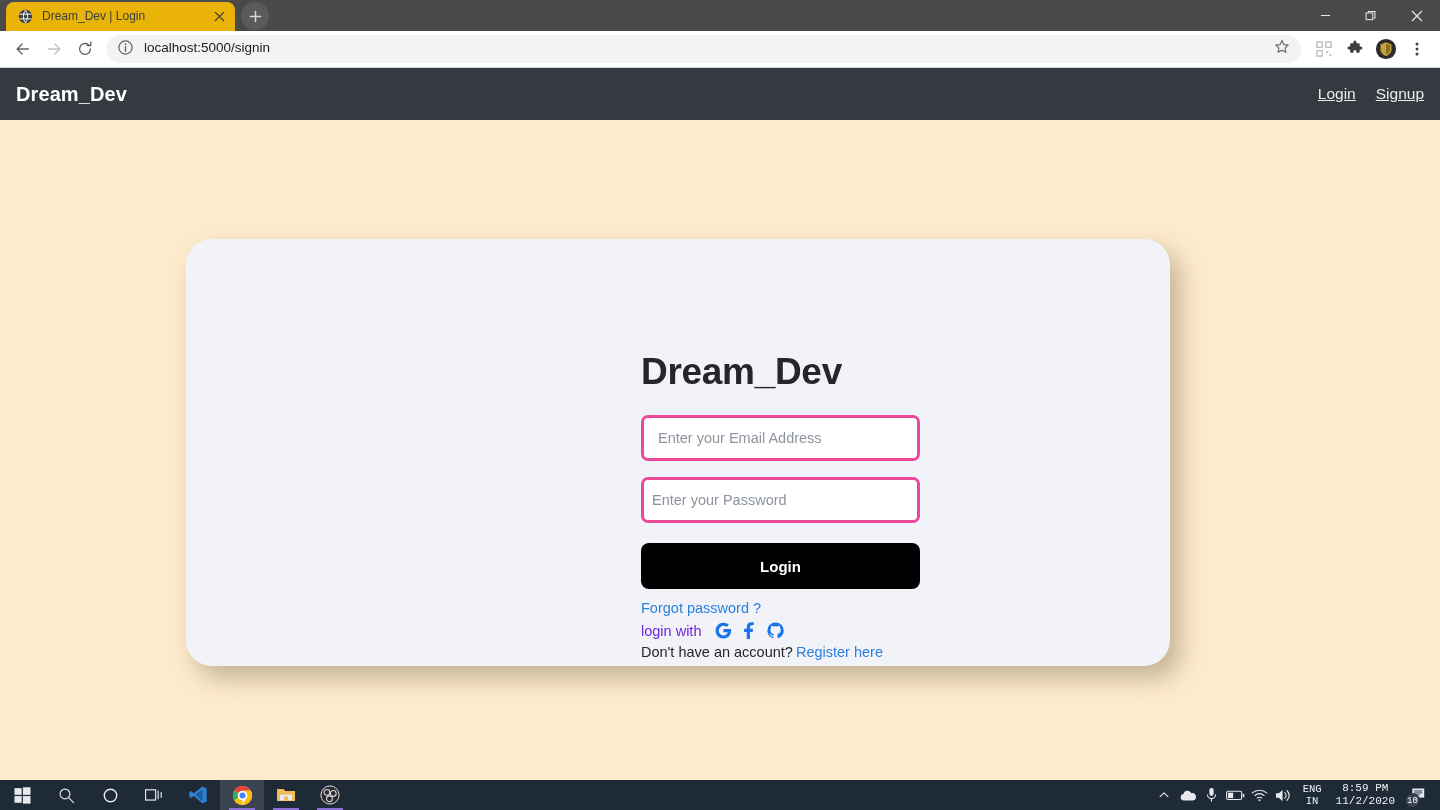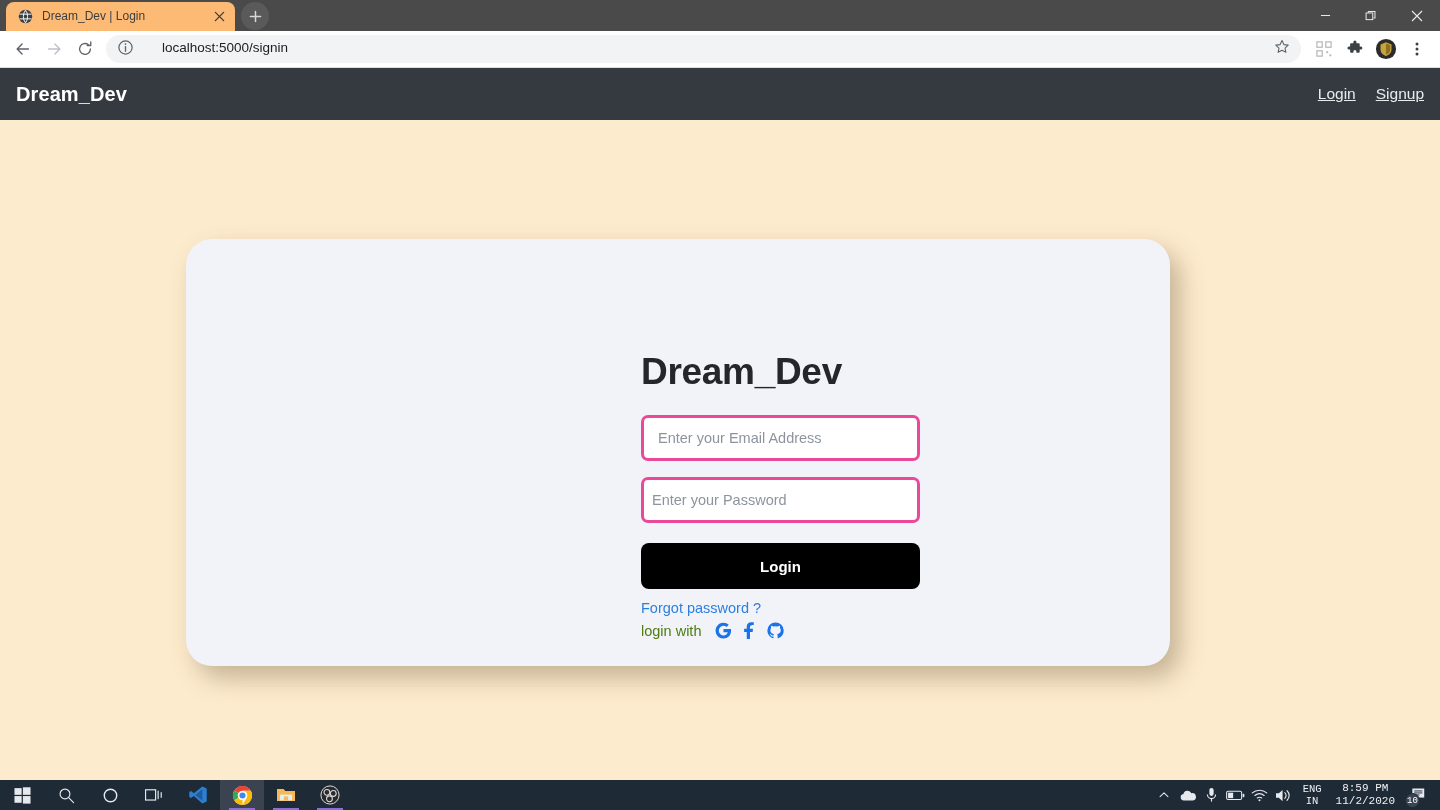--- a/index.html
+++ b/index.html
@@ -15,21 +15,21 @@
 
   
   .titlebar {
     height: 31px; background: #4a4a4a;
     display: flex; align-items: flex-end; position: relative;
   }
   .tabstrip { display: flex; align-items: flex-end; height: 31px; padding-left: 6px; }
   .tab {
     display: flex; align-items: center;
     height: 29px; width: 229px;
-    background: #fdba74;
+    background: #eab308;
     border-radius: 8px 8px 0 0;
     padding: 0 8px 0 11px;
     position: relative;
   }
   .tab-favicon {
     width: 16px; height: 16px; flex: 0 0 16px; margin-right: 9px;
     display: flex; align-items: center; justify-content: center;
   }
   .tab-title {
     flex: 1 1 auto; font-size: 12px; color: #3c4043;
@@ -63,21 +63,21 @@
   }
   .tb-btn {
     width: 30px; height: 30px; border-radius: 50%;
     display: flex; align-items: center; justify-content: center;
     color: #5f6368; flex: 0 0 auto;
   }
   .tb-btn.disabled { color: #bdc1c6; }
   .omnibox {
     flex: 1 1 auto; height: 28px; margin: 0 7px 0 5px;
     background: #f1f3f4; border-radius: 14px;
-    display: flex; align-items: center; padding: 0 8px 4px 11px; gap: 18px;
+    display: flex; align-items: center; padding: 0 8px 4px 11px;
   }
   .omni-icon { width: 17px; height: 17px; flex: 0 0 17px; margin-right: 10px; color: #5f6368; }
   .omni-text { font-size: 13.5px; color: #202124; flex: 1 1 auto; white-space: nowrap; }
   .omni-star { width: 22px; height: 22px; display: flex; align-items: center; justify-content: center; color: #5f6368; }
 
   
   .viewport { height: 712px; background: #fdebcd; position: relative; overflow: hidden; }
 
   .navbar {
     height: 52px; background: #343a40;
@@ -135,21 +135,21 @@
     font-size: 15px; font-weight: 700;
   }
   .forgot {
     display: inline-block; margin-top: 11px;
     font-size: 14.5px; color: #2b7fe0; text-decoration: none;
   }
   .social-row {
     display: flex; align-items: center; gap: 9px;
     margin-top: 5px;
   }
-  .social-label { font-size: 14.5px; color: #4d7c0f; margin-right: 5px; }
+  .social-label { font-size: 14.5px; color: #6d28d9; margin-right: 5px; }
   .social-icon { display: flex; align-items: center; justify-content: center; color: #1a73e8; }
   .register-row { margin-top: 5px; font-size: 14.5px; color: #24262b; }
   .register-link { color: #2b7fe0; text-decoration: none; margin-left: 3px; }
 
   
   .taskbar {
     height: 30px; width: 1440px;
     background: #1f2a37;
     display: flex; align-items: center;
     position: relative;
@@ -345,20 +345,23 @@
                 <path d="M11.6 3.3h1.9V0.35C13.17.3 12.04.2 10.72.2 7.97.2 6.1 1.9 6.1 5.05V7.2H3.3v3.3h2.8v8.3h3.4v-8.3h2.8l.43-3.3H9.5V5.38c0-.96.26-1.62 1.63-1.62z" fill="#1a73e8"></path>
               </svg>
             </span>
             <span class="social-icon">
               <svg width="17" height="17" viewBox="0 0 18 18">
                 <path d="M9 .5A8.6 8.6 0 0 0 .4 9.1c0 3.8 2.45 7.02 5.86 8.16.43.08.59-.19.59-.41v-1.6c-2.38.52-2.89-1.02-2.89-1.02-.39-1-.96-1.27-.96-1.27-.78-.54.06-.53.06-.53.87.06 1.33.9 1.33.9.77 1.33 2.02.95 2.52.72.08-.56.3-.95.55-1.17-1.9-.22-3.9-.96-3.9-4.28 0-.95.34-1.72.89-2.33-.09-.22-.39-1.1.08-2.3 0 0 .73-.23 2.38.89a8.2 8.2 0 0 1 4.33 0c1.65-1.12 2.37-.89 2.37-.89.48 1.2.18 2.08.09 2.3.56.61.89 1.38.89 2.33 0 3.33-2 4.06-3.91 4.27.31.27.58.79.58 1.6v2.37c0 .23.16.5.6.41a8.6 8.6 0 0 0 5.85-8.15A8.6 8.6 0 0 0 9 .5z" fill="#1a73e8"></path>
               </svg>
             </span>
           </div>
 
+          <div class="register-row">
+            <span>Don't have an account?</span><a class="register-link" href="#">Register here</a>
+          </div>
 
         </div>
       </div>
     </div>
 
   </div>
 </div>
 
 <div class="taskbar">
   <div class="tb-left">

